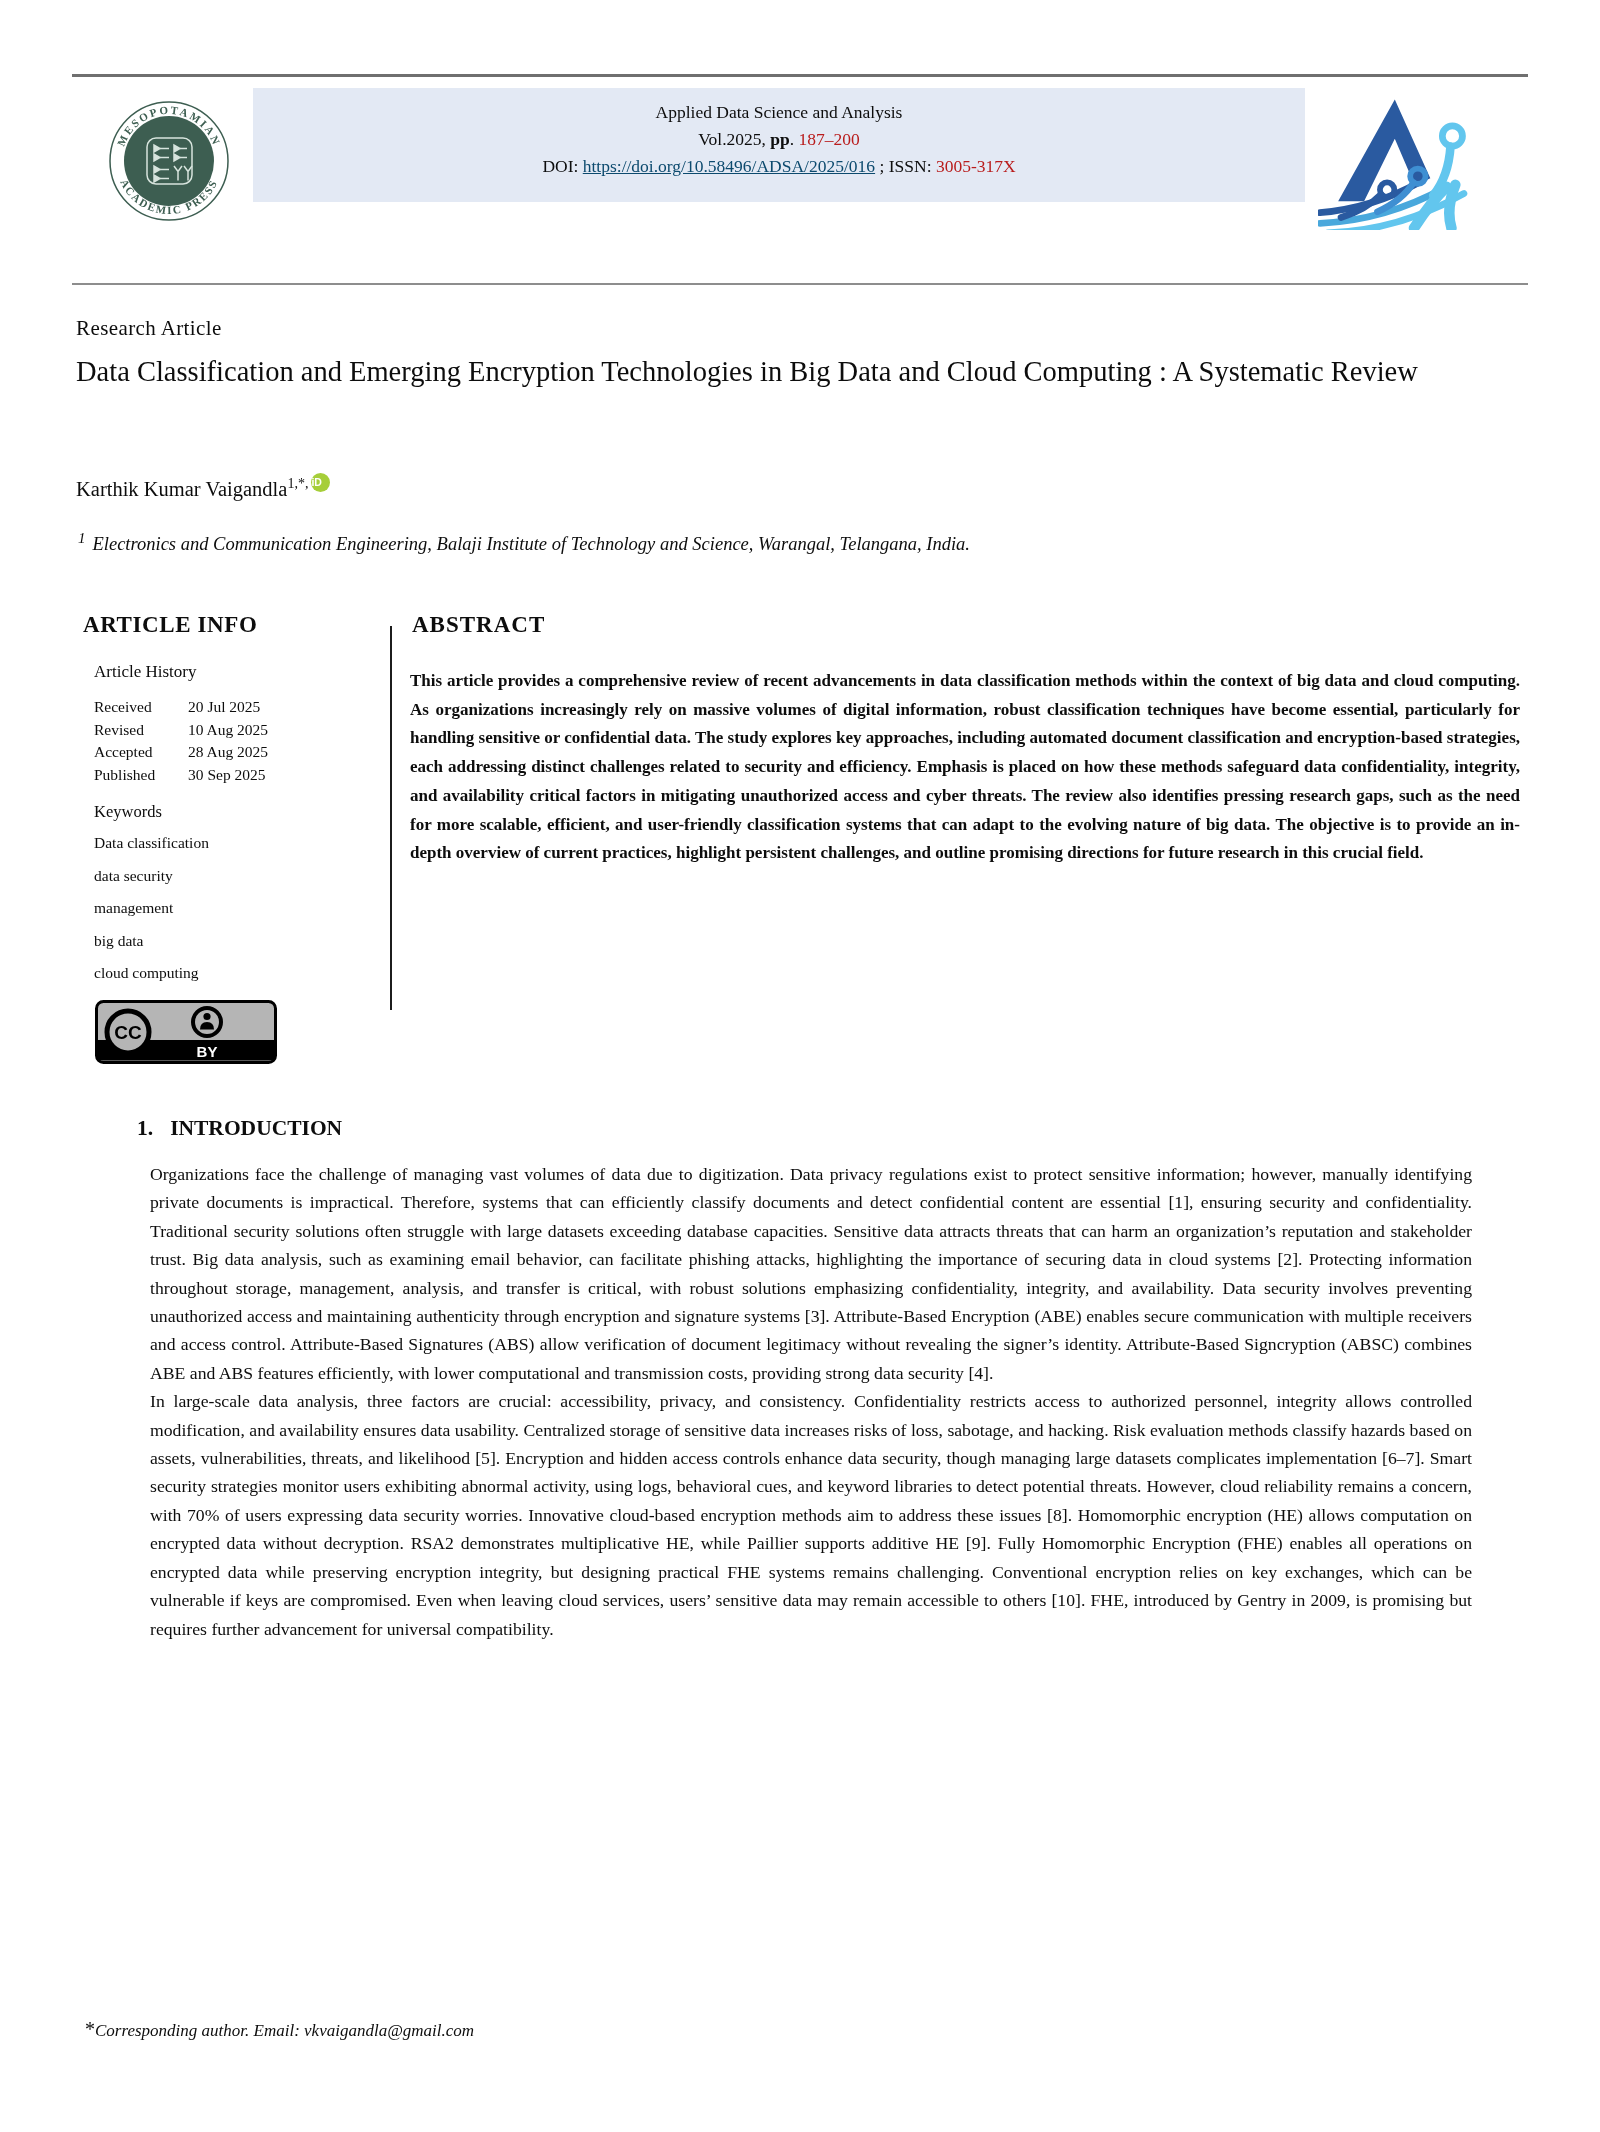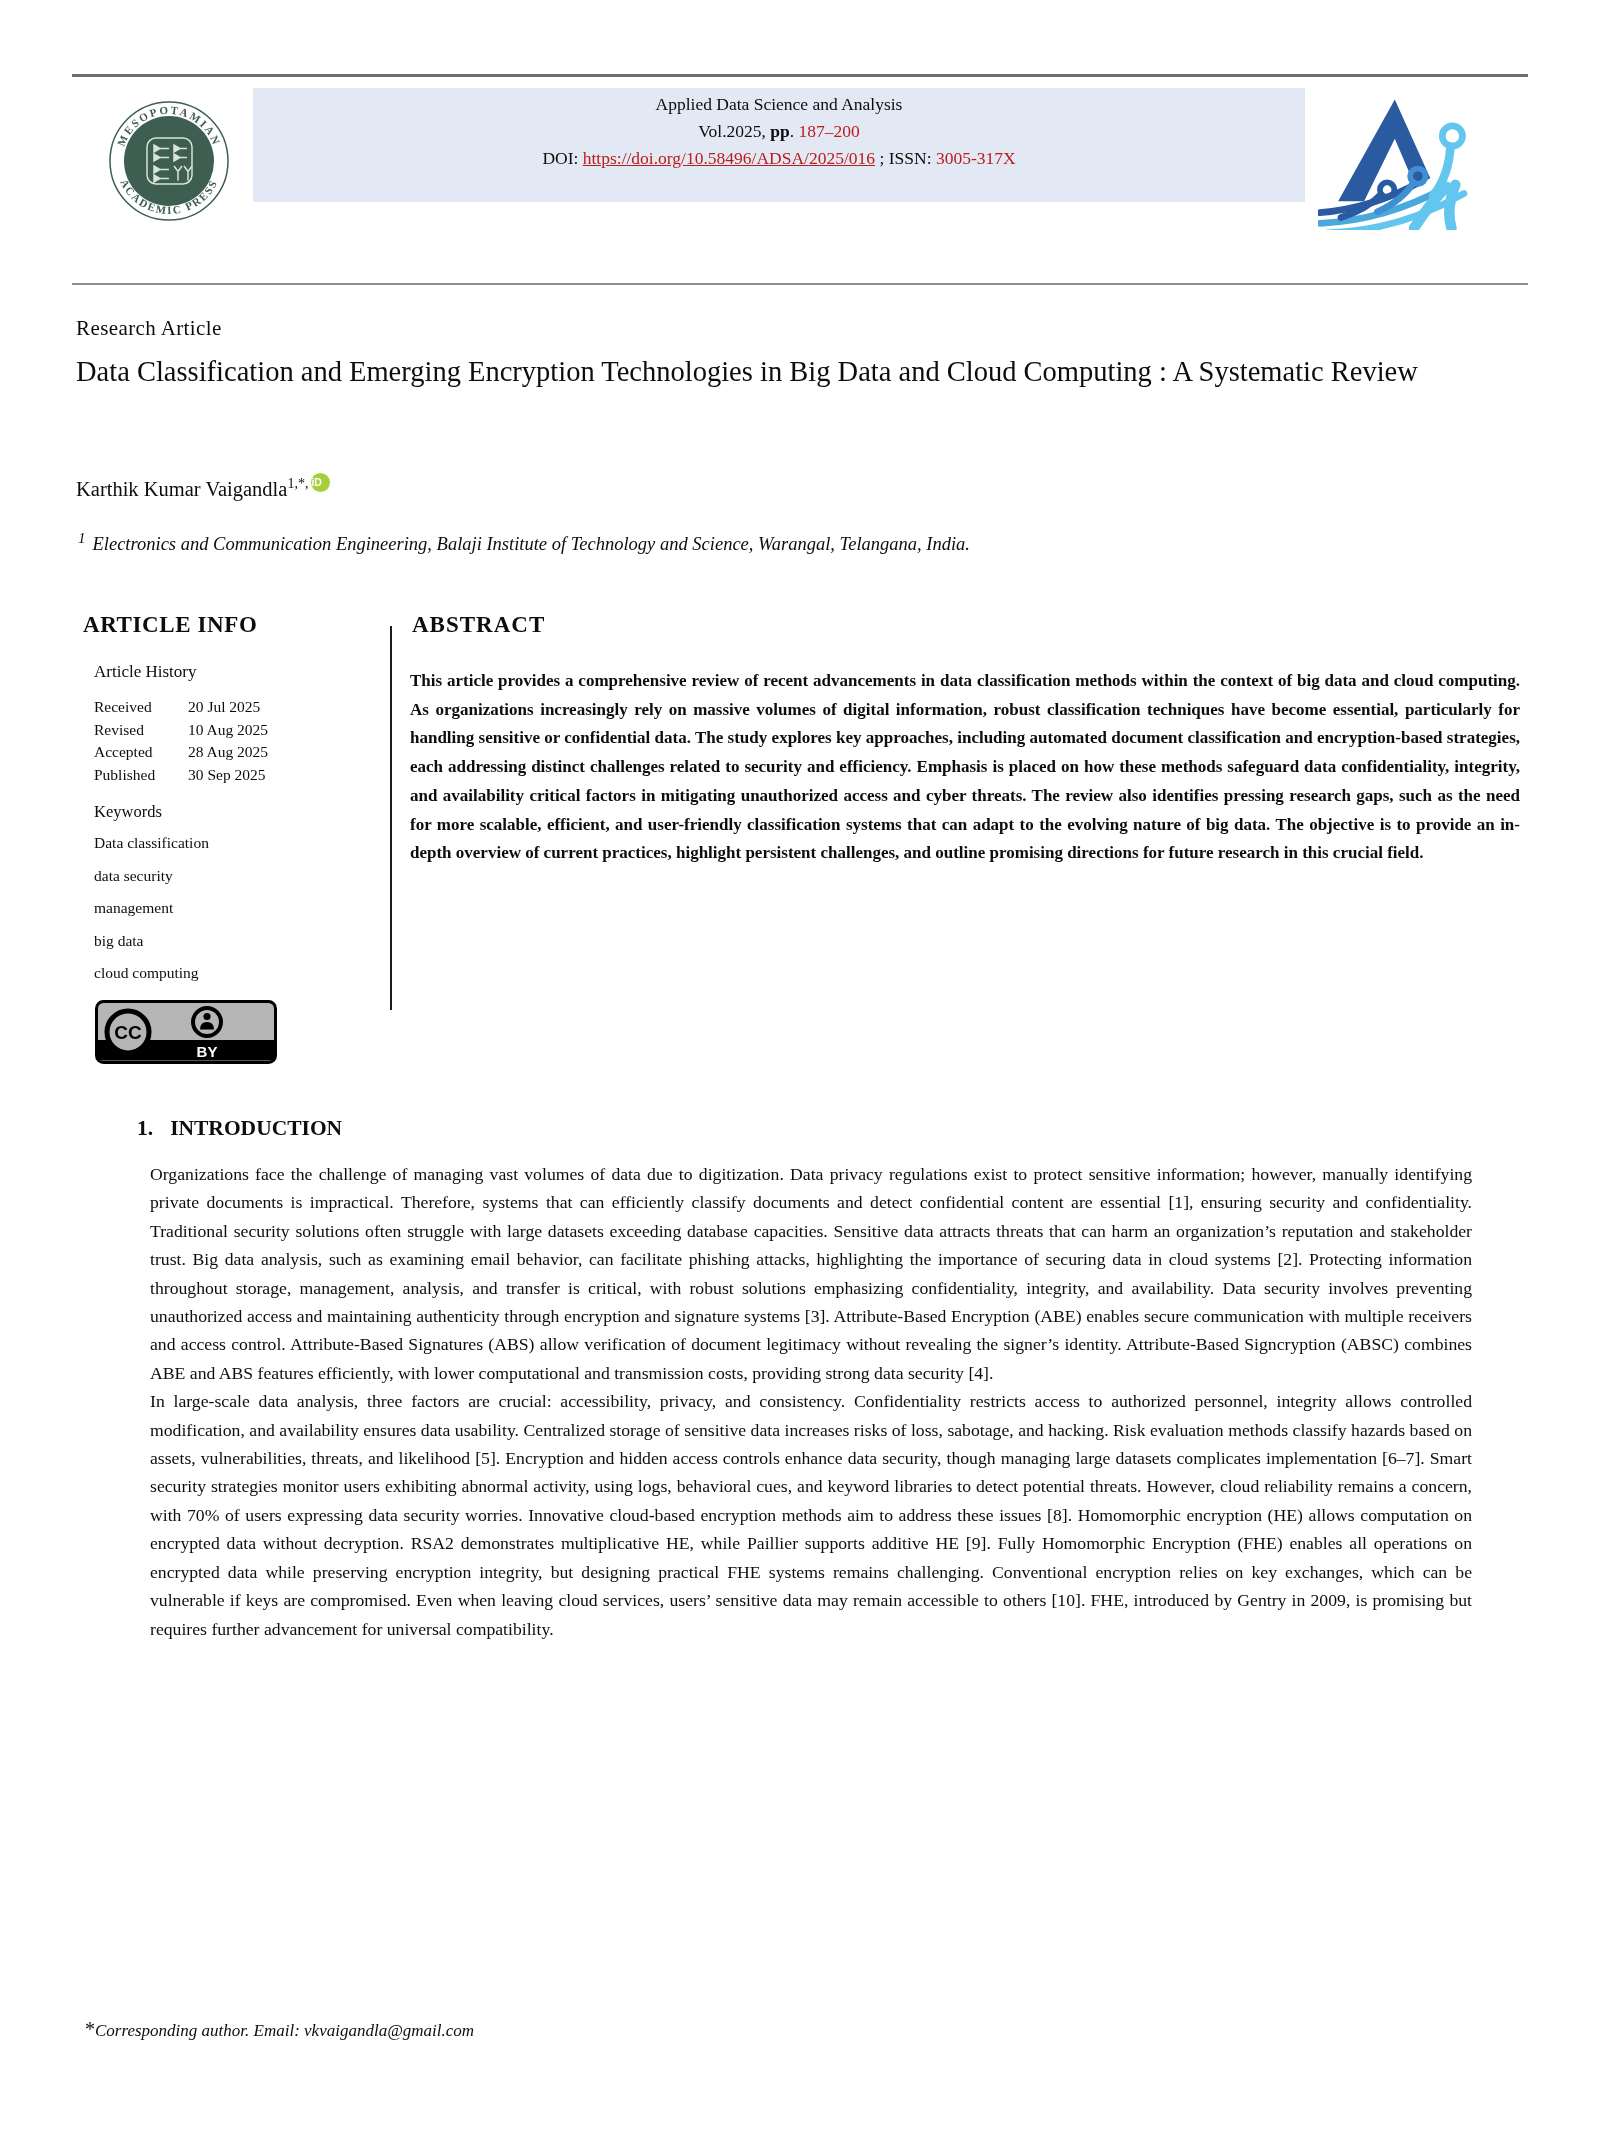--- a/index.html
+++ b/index.html
@@ -6,25 +6,25 @@
   .page {
     position:relative; width:1600px; height:2132px; background:#ffffff;
     font-family:"Liberation Serif", serif; color:#0d0d0d; overflow:hidden;
   }
   .rule-top { position:absolute; left:72px; top:74px; width:1456px; height:3px; background:#6f6f6f; }
   .rule-mid { position:absolute; left:72px; top:283px; width:1456px; height:2px; background:#8d8d8d; }
 
   .header-box {
     position:absolute; left:253px; top:88px; width:1052px; height:114px;
     background:#e3e9f4; text-align:center; font-size:17.5px; line-height:27px;
-    box-sizing:border-box; padding-top:3px;
+    box-sizing:border-box; padding-top:11px;
   }
   .hline span { white-space:pre; }
   .bold { font-weight:bold; }
-  a.link-underline { color:#b91c1c; text-decoration:underline; cursor:pointer; }
+  a.link-underline { color:#0c4a6e; text-decoration:underline; cursor:pointer; }
   .link-plain { color:#b91c1c; text-decoration:none; cursor:pointer; }
 
   .press-logo { position:absolute; left:108px; top:100px; }
   .adsa-logo  { position:absolute; left:1318px; top:86px; }
 
   .research-label { position:absolute; left:76px; top:316px; font-size:21px; letter-spacing:0.4px; }
   .paper-title {
     position:absolute; left:76px; top:350px; width:1450px;
     font-size:28.5px; line-height:43px; text-align:justify; text-justify:inter-word;
   }

